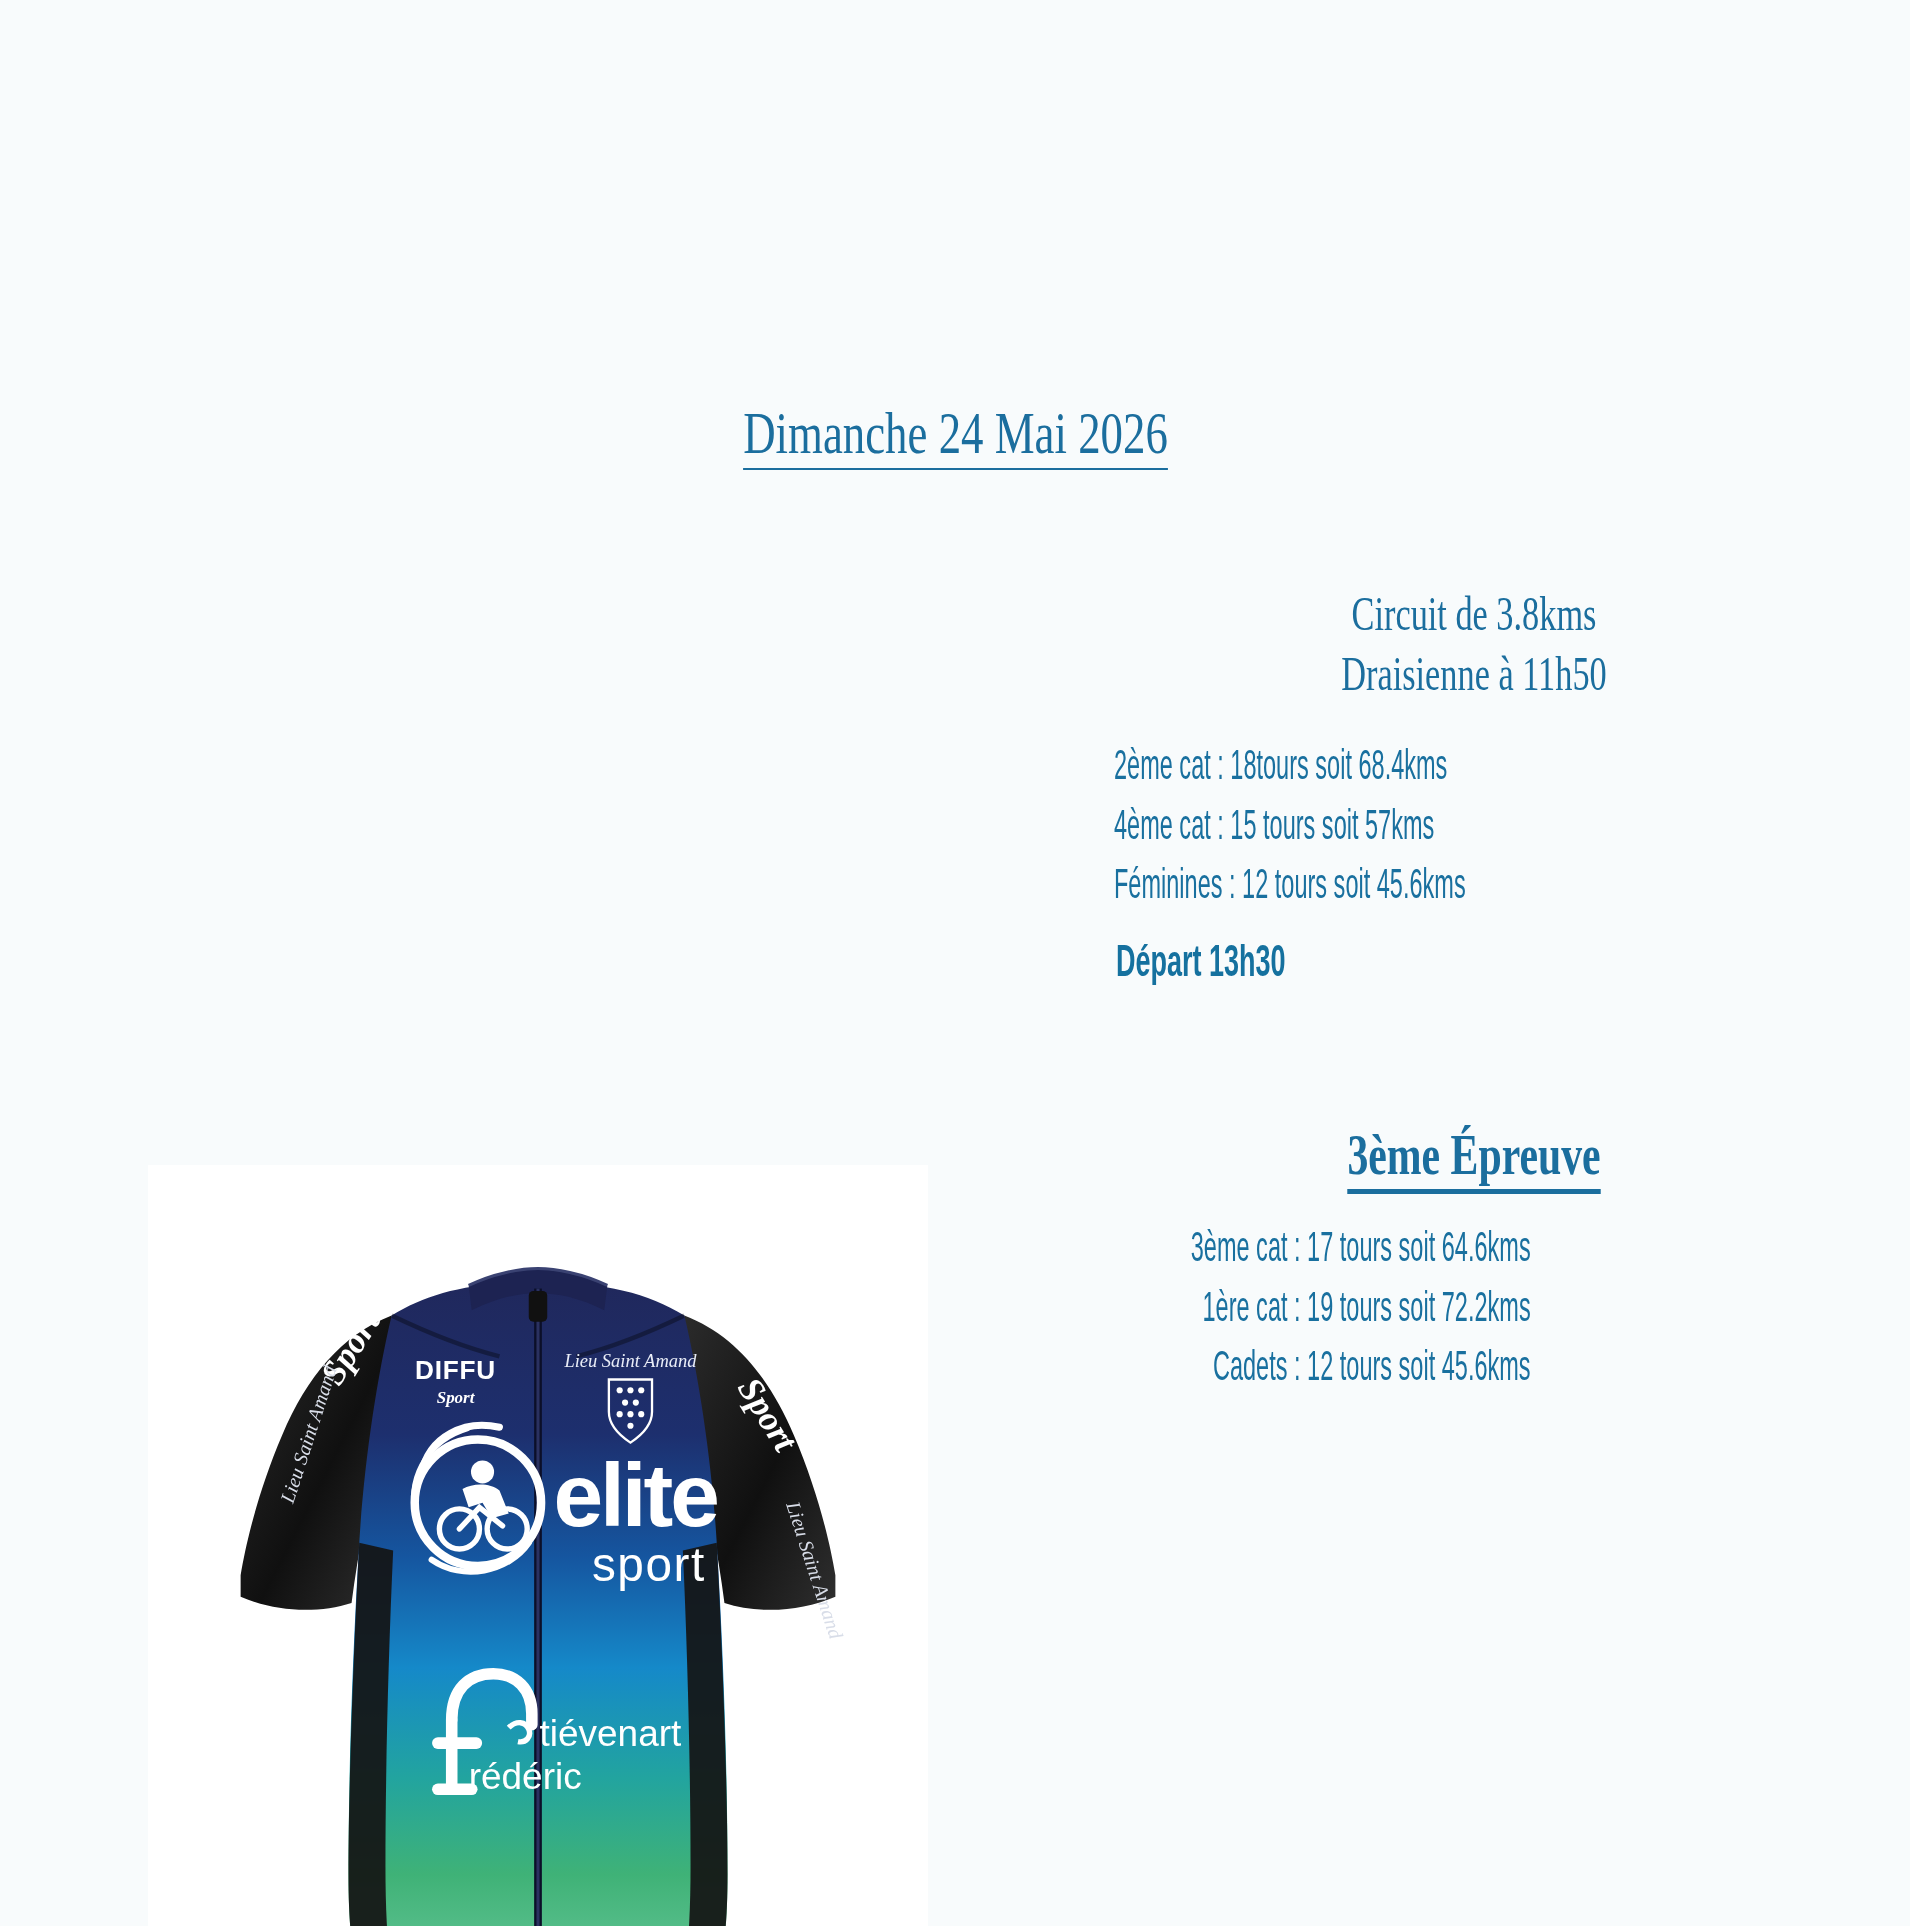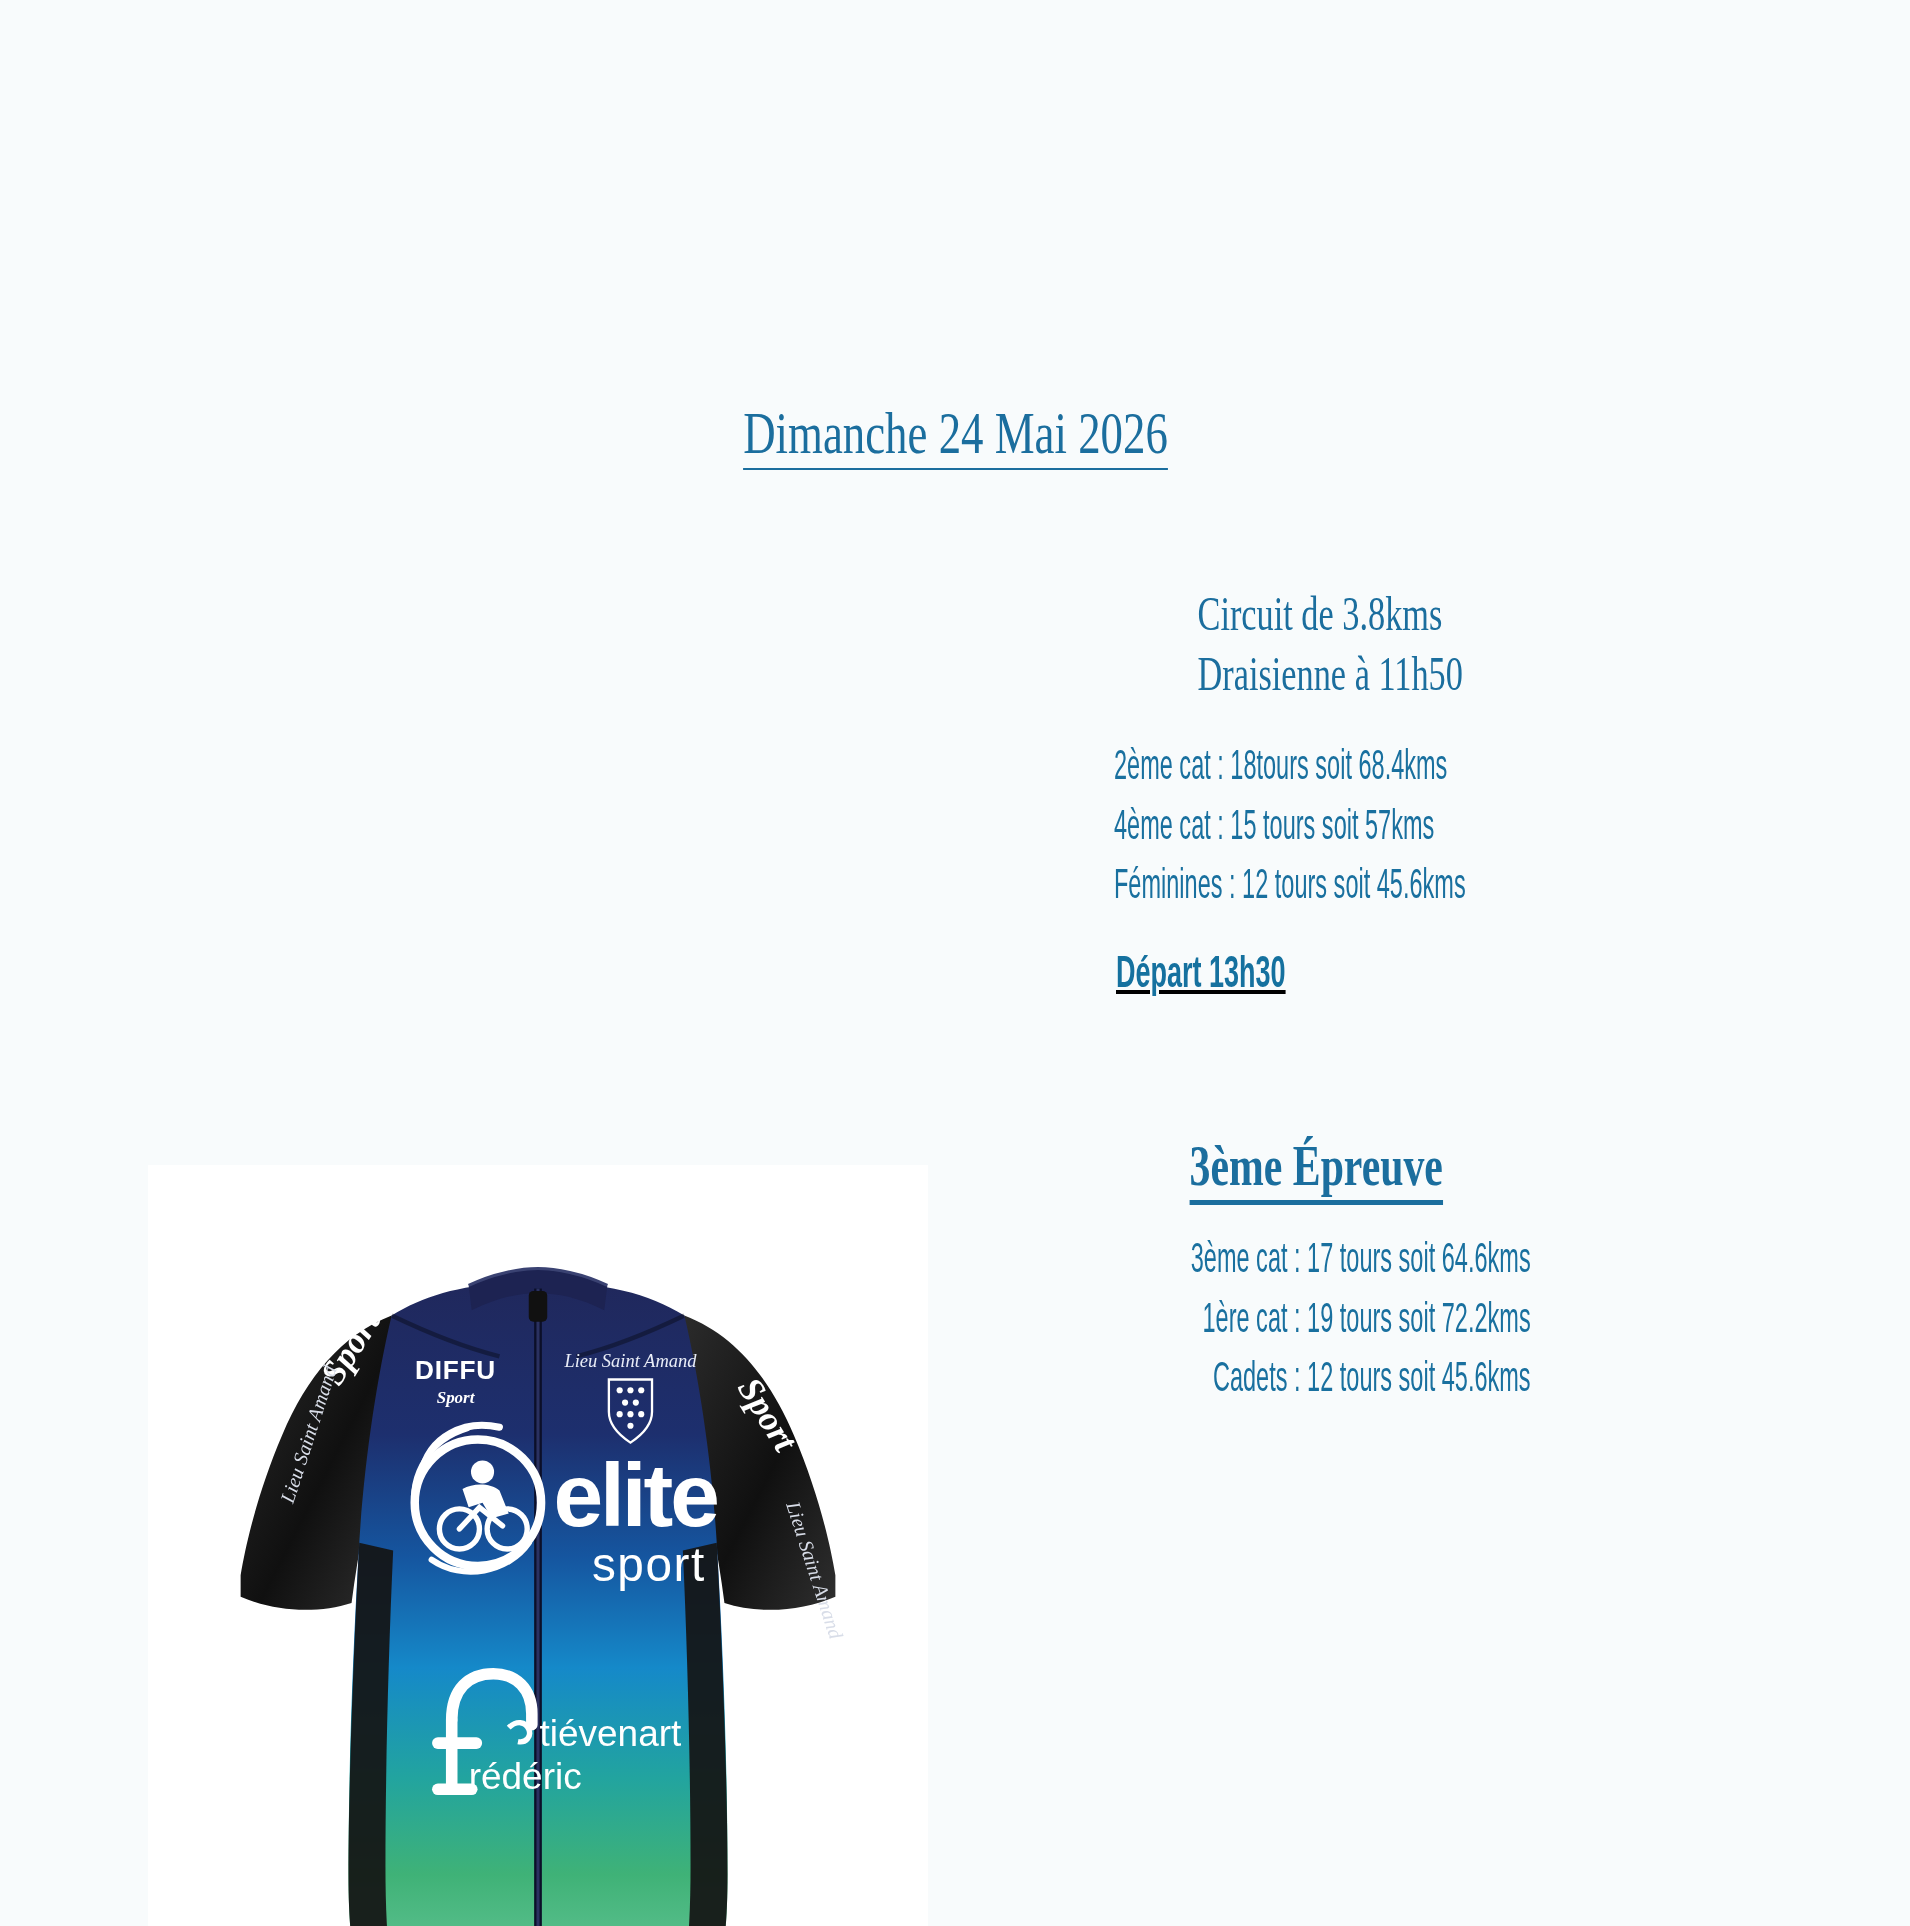--- a/index.html
+++ b/index.html
@@ -84,21 +84,21 @@
   
   .left-col{position:absolute;left:58px;top:570px;width:828px;}
   .left-col .ep-head{transform-origin:left center;}
   .left-col .cat-line{transform-origin:left center;}
   .left-col .depart{transform-origin:left center;}
   .cat-group{margin-top:34px;}
   .depart-1{margin-top:39px;}
 
   
   .right-col{position:absolute;left:1079px;top:587px;width:790px;}
-  .rc-center{}
+  .rc-center{text-align:center;}
   .rc-center .serif-line{transform-origin:center center;display:block;}
   .rc-center .ep-head{transform-origin:center center;display:block;}
   .rc-left{margin-top:0;}
   .rc-left .cat-line{transform-origin:left center;}
   .rc-left .depart{transform-origin:left center;}
 
   
   .jersey-wrap{
     position:absolute;left:148px;top:1165px;
     width:780px;height:901px;
@@ -125,21 +125,21 @@
       <div class="serif-line" style="margin-top:5.4px;">Draisienne à 11h50</div>
     </div>
 
 
     <div class="rc-left" style="margin-top:33px;margin-left:35px;">
       <div class="cat-line">2ème cat : 18tours soit 68.4kms</div>
       <div class="cat-line">4ème cat : 15 tours soit 57kms</div>
       <div class="cat-line">Féminines : 12 tours soit 45.6kms</div>
     </div>
 
-    <div class="rc-left" style="margin-top:35px;margin-left:37px;text-decoration:underline;">
+    <div class="rc-left" style="margin-top:24px;margin-left:37px;">
       <div class="depart">Départ 13h30</div>
     </div>
 
     <div class="rc-center" style="margin-top:143px;">
       <div class="ep-head">
         <span>3ème Épreuve</span>
       </div>
     </div>
 
     <div class="rc-left" style="margin-top:33px;margin-left:21px;text-align:right;">

